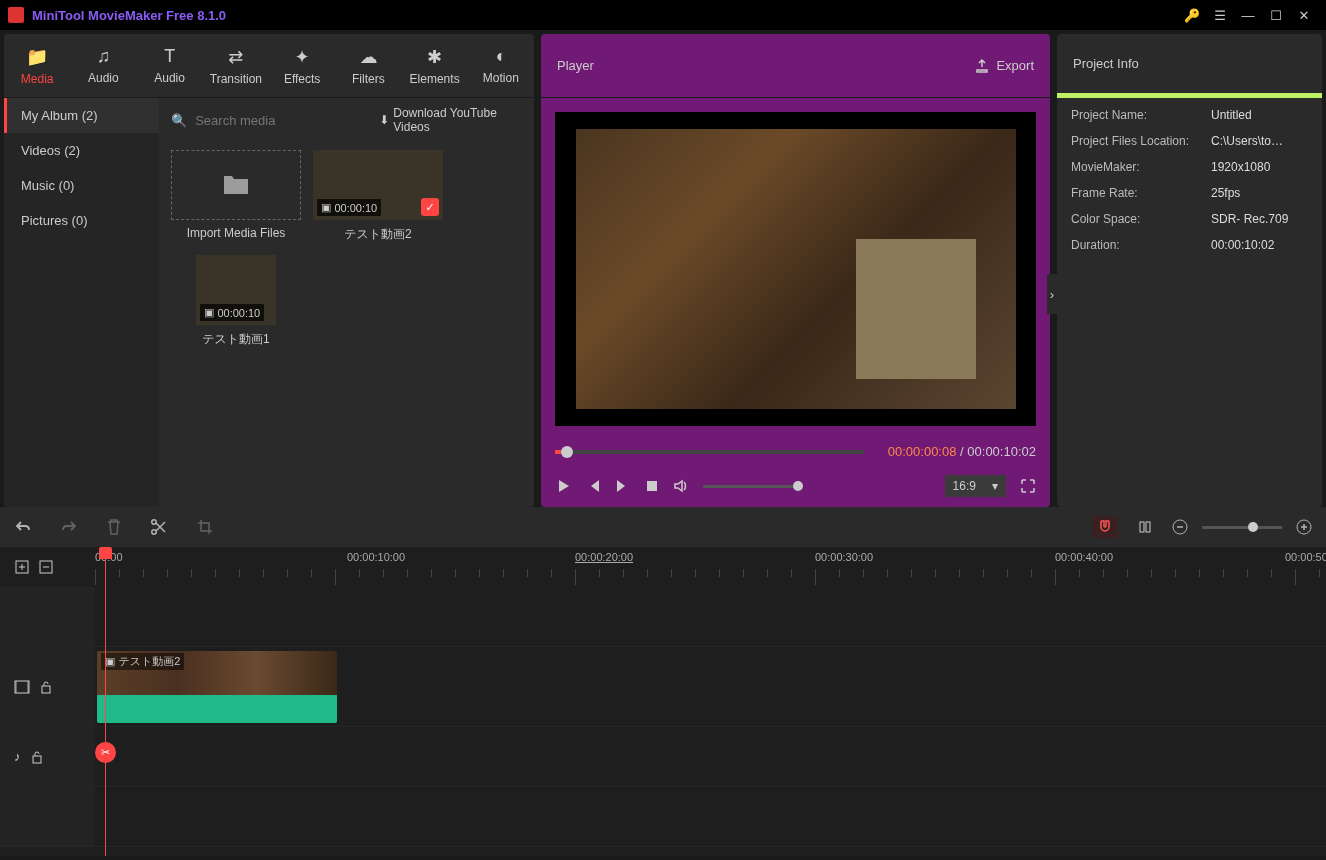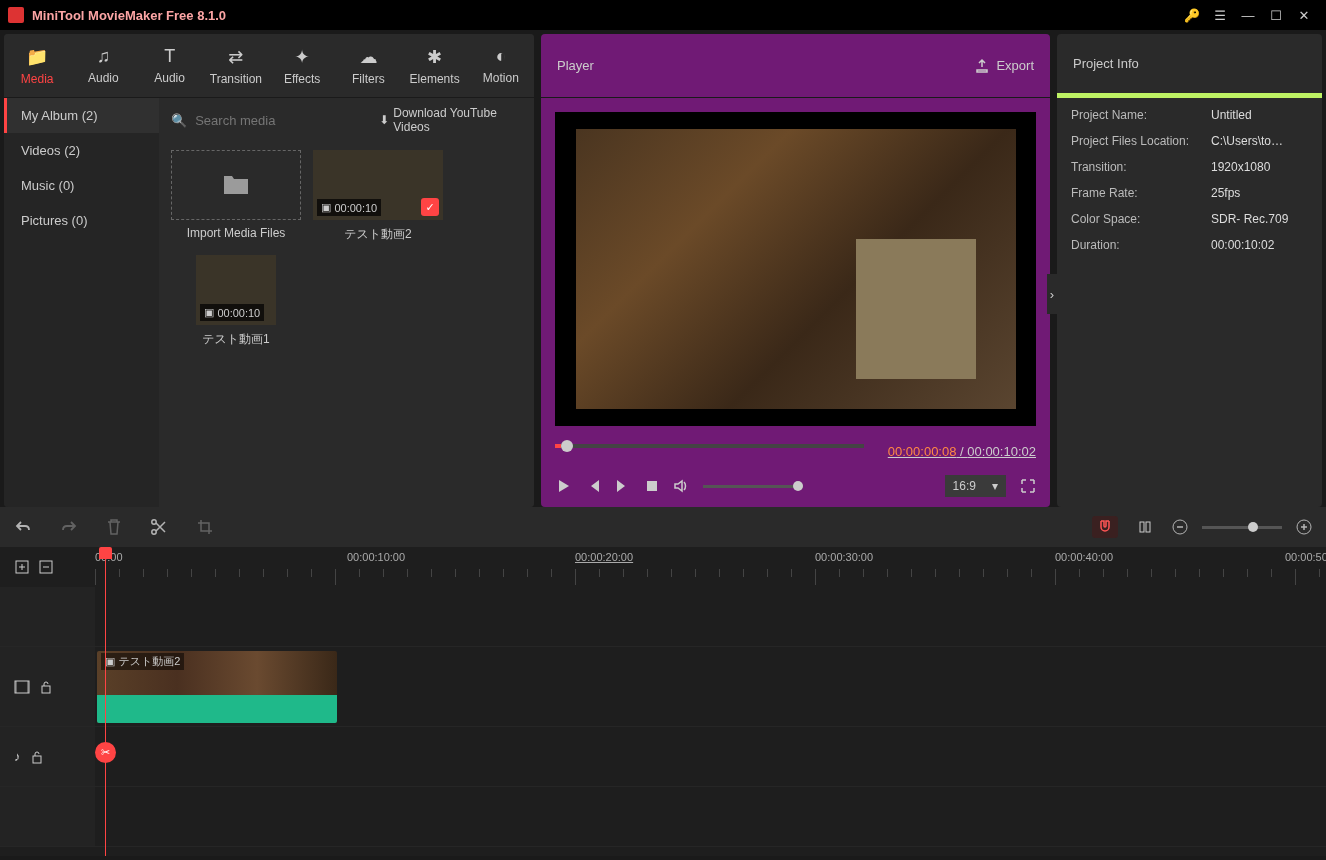--- a/index.html
+++ b/index.html
@@ -1,19 +1,19 @@
 <!DOCTYPE html>
 <html><head>
 <meta charset="utf-8">
 <style>
 * { margin:0; padding:0; box-sizing:border-box; font-family:"Segoe UI",Arial,sans-serif; user-select:none; }
 body { background:#1a1a1a; color:#ccc; font-size:13px; width:1326px; height:860px; overflow:hidden; }
 .titlebar { height:30px; background:#000; display:flex; align-items:center; padding:0 8px; }
 .titlebar .logo { width:16px; height:16px; background:#d33; border-radius:2px; margin-right:8px; }
-.titlebar .title { font-weight:600; color:#fca5a5; flex:1; }
+.titlebar .title { font-weight:600; color:#8b5cf6; flex:1; }
 .titlebar .tbtn { width:28px; height:28px; display:flex; align-items:center; justify-content:center; cursor:pointer; color:#ccc; }
 .titlebar .key { color:#f0b000; }
 .app { display:flex; height:477px; gap:7px; padding:4px 4px 0 4px; background:#1a1a1a; }
 .leftcol { width:530px; display:flex; flex-direction:column; background:#2a2a2a; border-radius:4px; overflow:hidden; }
 .toolbar { display:flex; height:64px; background:#2a2a2a; border-bottom:1px solid #1a1a1a; }
 .tbitem { flex:1; display:flex; flex-direction:column; align-items:center; justify-content:center; gap:4px; cursor:pointer; color:#ccc; font-size:12px; }
 .tbitem.active { color:#ff4444; }
 .tbicon { font-size:18px; }
 .midrow { display:flex; flex:1; }
 .sidebar { width:155px; background:#252525; }
@@ -33,21 +33,21 @@
 .thumb .cap { font-size:12px; }
 .thumb.small .img { width:80px; height:70px; margin:0 auto; }
 .centercol { flex:1; background:#701a75; border-radius:4px; display:flex; flex-direction:column; }
 .phead { height:64px; display:flex; align-items:center; padding:0 16px; border-bottom:1px solid #1a1a1a; }
 .phead .ptitle { flex:1; }
 .phead .export { display:flex; align-items:center; gap:6px; cursor:pointer; }
 .preview { flex:1; background:#000; display:flex; align-items:center; justify-content:center; margin:14px; }
 .previmg { width:440px; height:280px; background:linear-gradient(135deg,#4a3520 0%,#6b4a28 30%,#3a2818 60%,#5a4530 100%); position:relative; }
 .previmg::before { content:""; position:absolute; right:40px; bottom:30px; width:120px; height:140px; background:#8a7a5a; }
 .pctrl { padding:4px 14px 10px; }
-.scrubrow { display:flex; gap:24px;text-decoration:underline; }
+.scrubrow { display:flex; align-items:center; gap:24px; }
 .scrub { flex:1; height:4px; background:#444; position:relative; cursor:pointer; }
 .scrub .fill { position:absolute; left:0; top:0; height:100%; width:2%; background:#ff4444; }
 .scrub .knob { position:absolute; left:2%; top:-4px; width:12px; height:12px; border-radius:50%; background:#ccc; }
 .tcode { font-variant-numeric:tabular-nums; }
 .tcode .cur { color:#ff8844; }
 .btnrow { display:flex; align-items:center; gap:14px; margin-top:16px; }
 .btnrow .ibtn { cursor:pointer; }
 .btnrow .vol { width:100px; height:3px; background:#555; position:relative; }
 .btnrow .vol .vk { position:absolute; right:0; top:-4px; width:10px; height:10px; border-radius:50%; background:#ccc; }
 .btnrow .spacer { flex:1; }
@@ -261,21 +261,21 @@
     <div class="pinfo" id="pinfo">
         <div class="prow">
           <div class="k">Project Name:</div>
           <div class="v">Untitled</div>
         </div>
         <div class="prow">
           <div class="k">Project Files Location:</div>
           <div class="v">C:\Users\to…</div>
         </div>
         <div class="prow">
-          <div class="k">Transition:</div>
+          <div class="k">MovieMaker:</div>
           <div class="v">1920x1080</div>
         </div>
         <div class="prow">
           <div class="k">Frame Rate:</div>
           <div class="v">25fps</div>
         </div>
         <div class="prow">
           <div class="k">Color Space:</div>
           <div class="v">SDR- Rec.709</div>
         </div>

